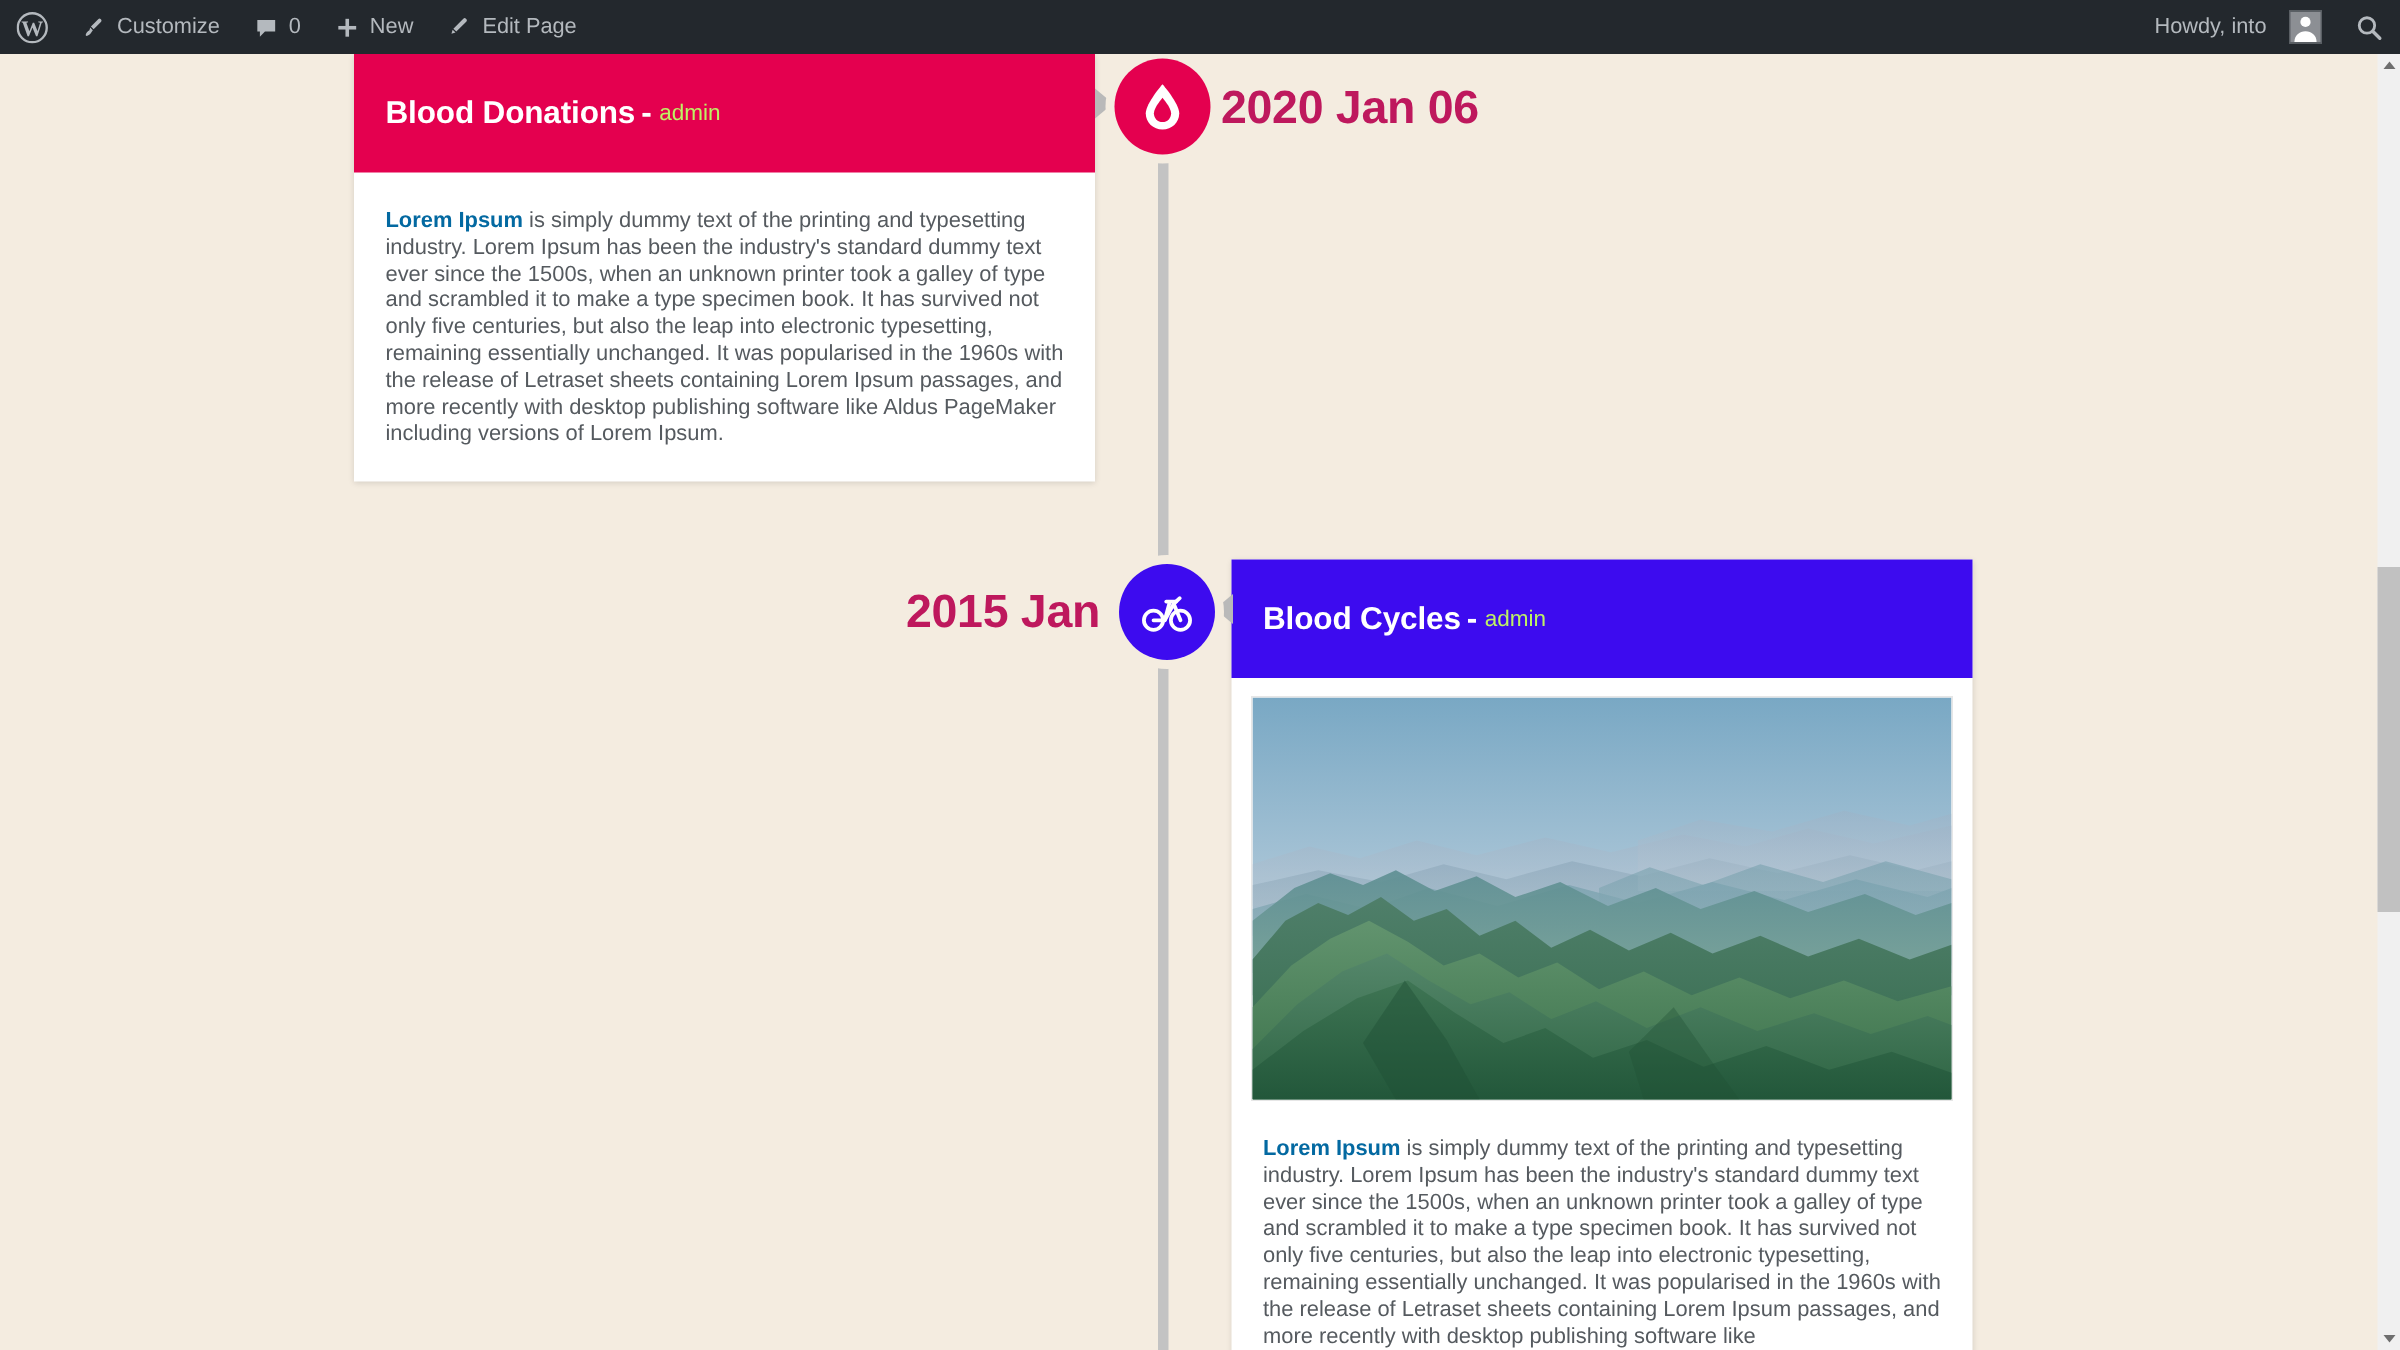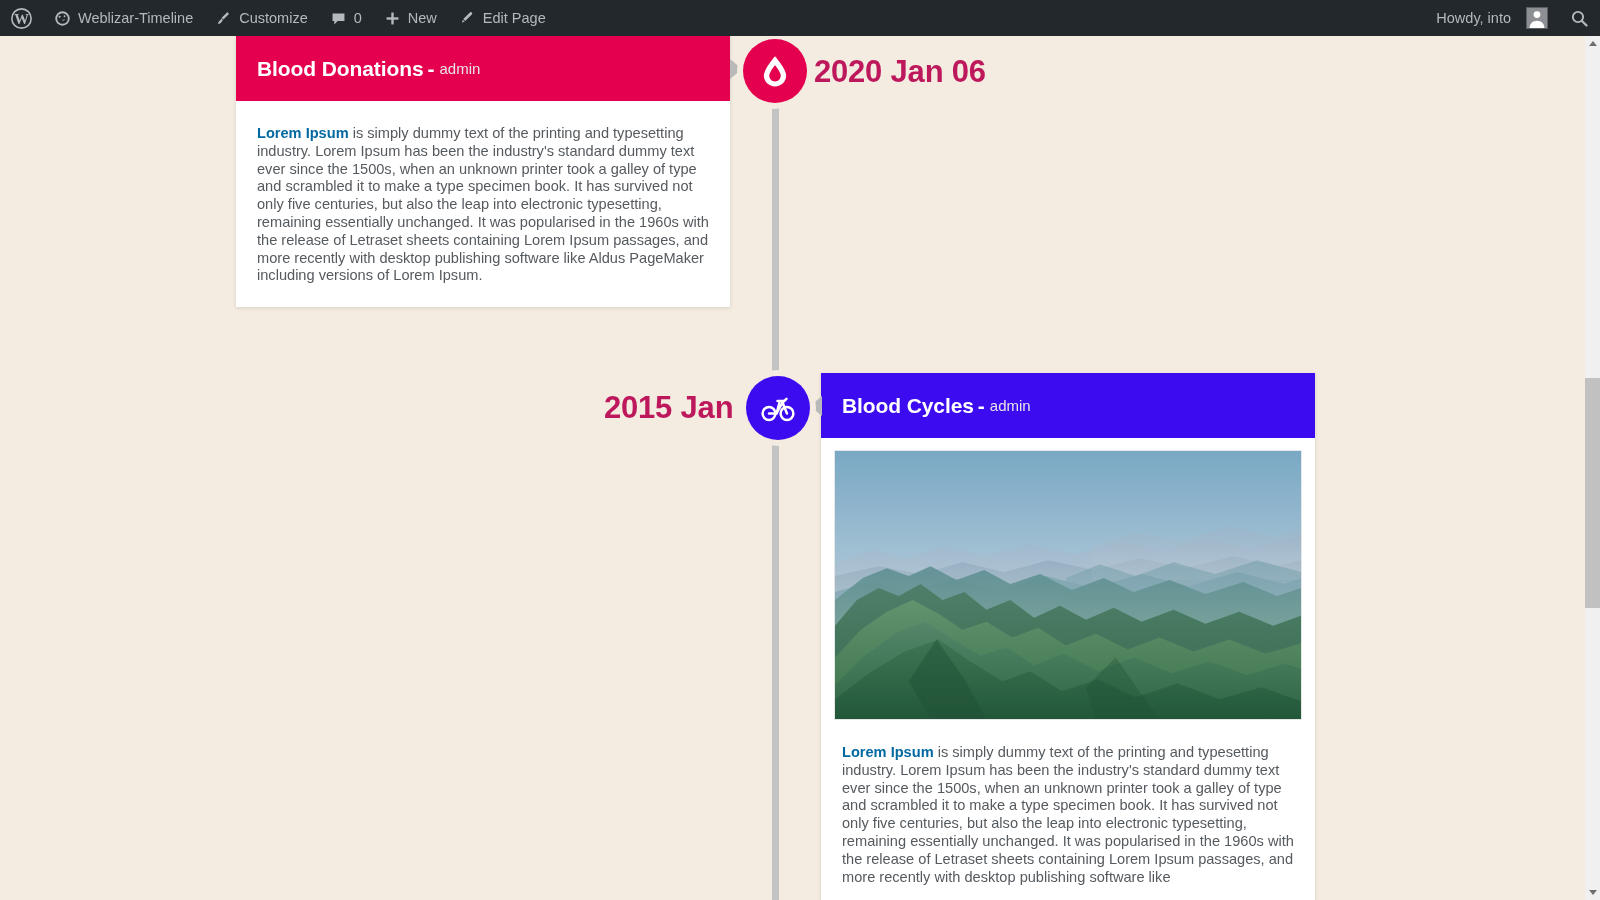--- a/index.html
+++ b/index.html
@@ -75,34 +75,34 @@
   
   .entry { position: absolute; }
 
   
   .card {
     position: absolute;
     background: #ffffff;
     box-shadow: 0 1px 4px rgba(0,0,0,0.13);
   }
   .card-head {
-    height: 65px;
+    height: 79px;
     display: flex;
     align-items: center;
     padding: 0 21px;
   }
   .card-title {
     color: #ffffff;
     font-size: 21px;
     font-weight: bold;
     letter-spacing: -0.1px;
   }
   .card-dash { color:#fff; font-size:21px; font-weight:bold; margin:0 5px 0 4px;}
   .card-author {
-    color: #e5e5e5;
+    color: #bef264;
     font-size: 15px;
     font-weight: normal;
   }
   .card-body {
     padding: 24px 21px 22px 21px;
     color: #555a5f;
     font-size: 14.6px;
     line-height: 1.22;
   }
   .card-body b { color: #0369a1; font-weight: bold; }
@@ -190,32 +190,20 @@
 
   <div class="ab-item">
     <span class="ab-icon">
       <svg width="21" height="21" viewBox="0 0 20 20">
         <circle cx="10" cy="10" r="9.2" fill="none" stroke="#b4b9be" stroke-width="1.5"></circle>
         <text x="10" y="15" font-family="Liberation Serif, serif" font-size="14" font-weight="bold" fill="#b4b9be" text-anchor="middle">W</text>
       </svg>
     </span>
   </div>
 
-  <div class="ab-item">
-    <span class="ab-icon">
-      <svg width="17" height="17" viewBox="0 0 20 20">
-        <circle cx="10" cy="10" r="8.5" fill="#b4b9be"></circle>
-        <circle cx="10" cy="10" r="6.3" fill="#23282d"></circle>
-        <circle cx="6.6" cy="8" r="1.25" fill="#b4b9be"></circle>
-        <circle cx="12.4" cy="7.4" r="1.1" fill="#b4b9be"></circle>
-        <path d="M10 11.4 L13.6 11.2 L10.3 12.8 Z" fill="#b4b9be"></path>
-      </svg>
-    </span>
-    <span>Weblizar-Timeline</span>
-  </div>
 
   <div class="ab-item">
     <span class="ab-icon">
       <svg width="17" height="17" viewBox="0 0 20 20">
         <path d="M15.4 3.2 c0.9 0.9 0.9 1.6 0.2 2.3 L9.9 11.2 l-2.1-2.1 5.7-5.7 c0.7-0.7 1.1-0.9 1.9-0.2z" fill="#b4b9be"></path>
         <path d="M7.2 9.8 l2.1 2.1 -1.1 1.6 c-0.8 1.2-1.9 2.5-3.6 2.9 -0.6 0.1-1-0.3-0.9-0.9 0.4-1.7 1.7-2.8 2.9-3.6z" fill="#b4b9be"></path>
       </svg>
     </span>
     <span>Customize</span>
   </div>

